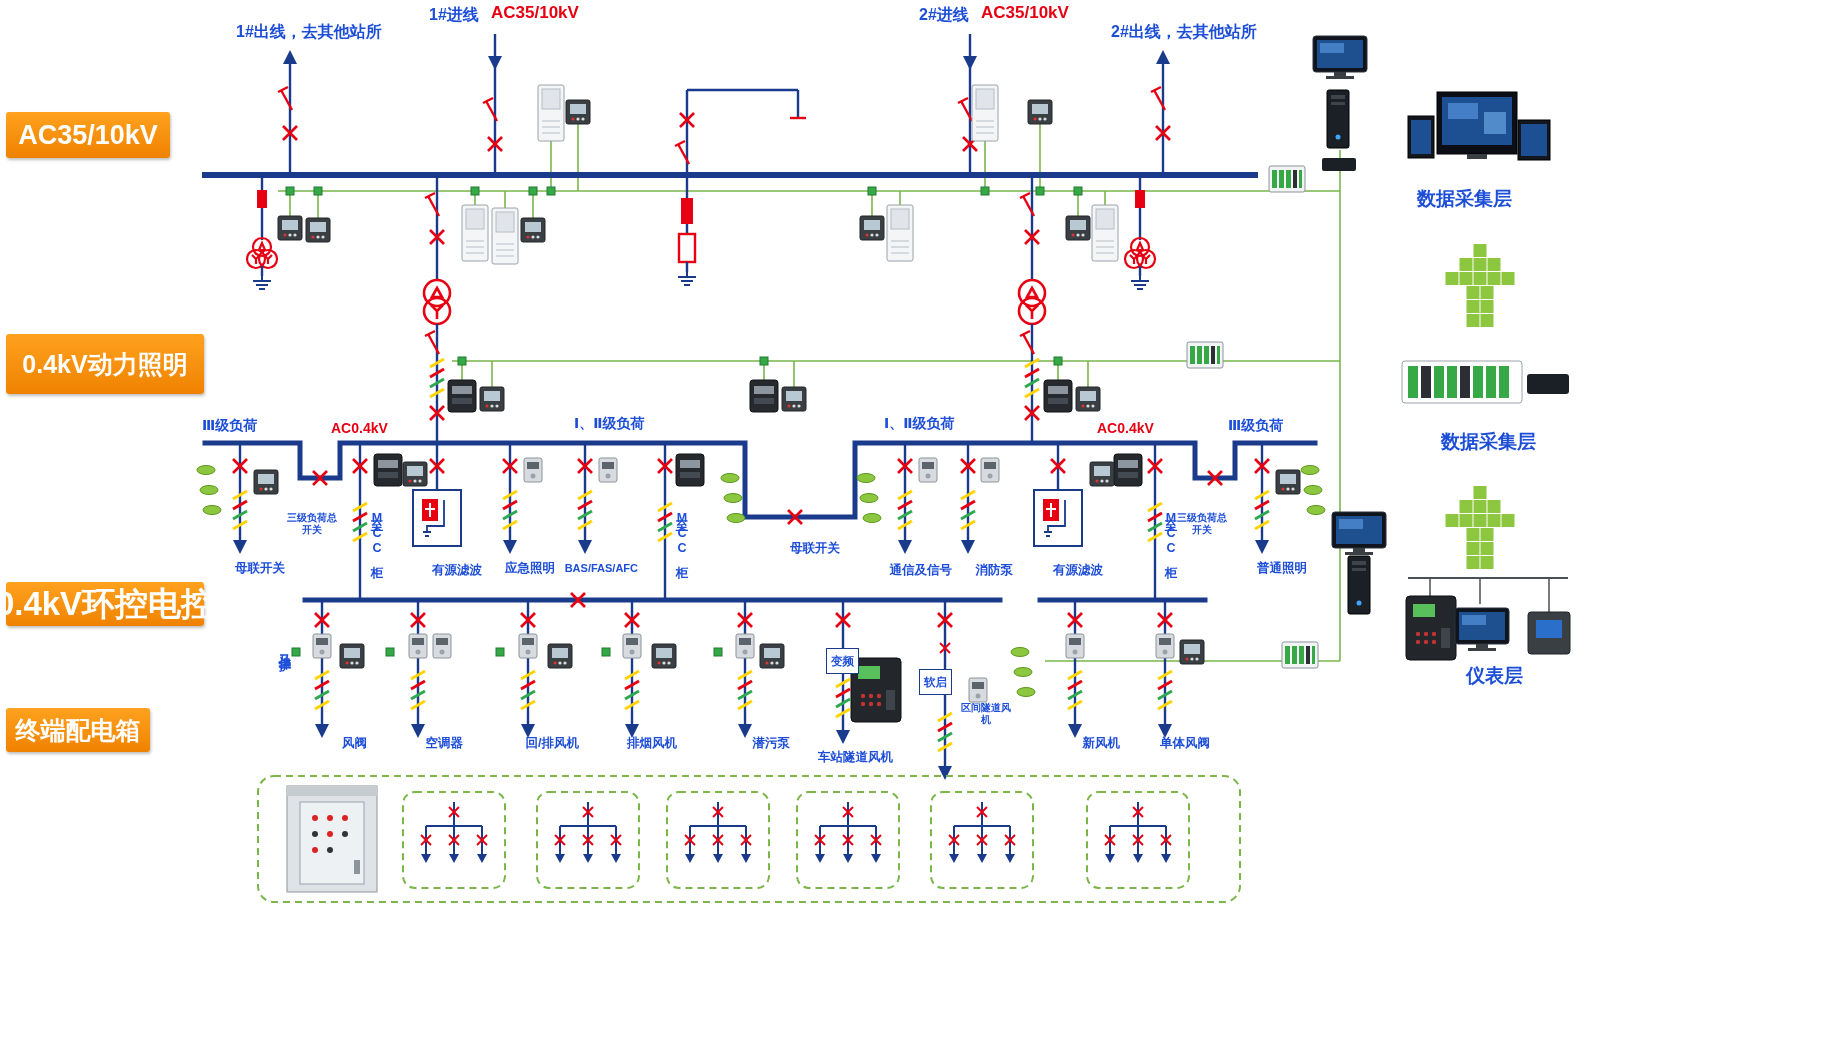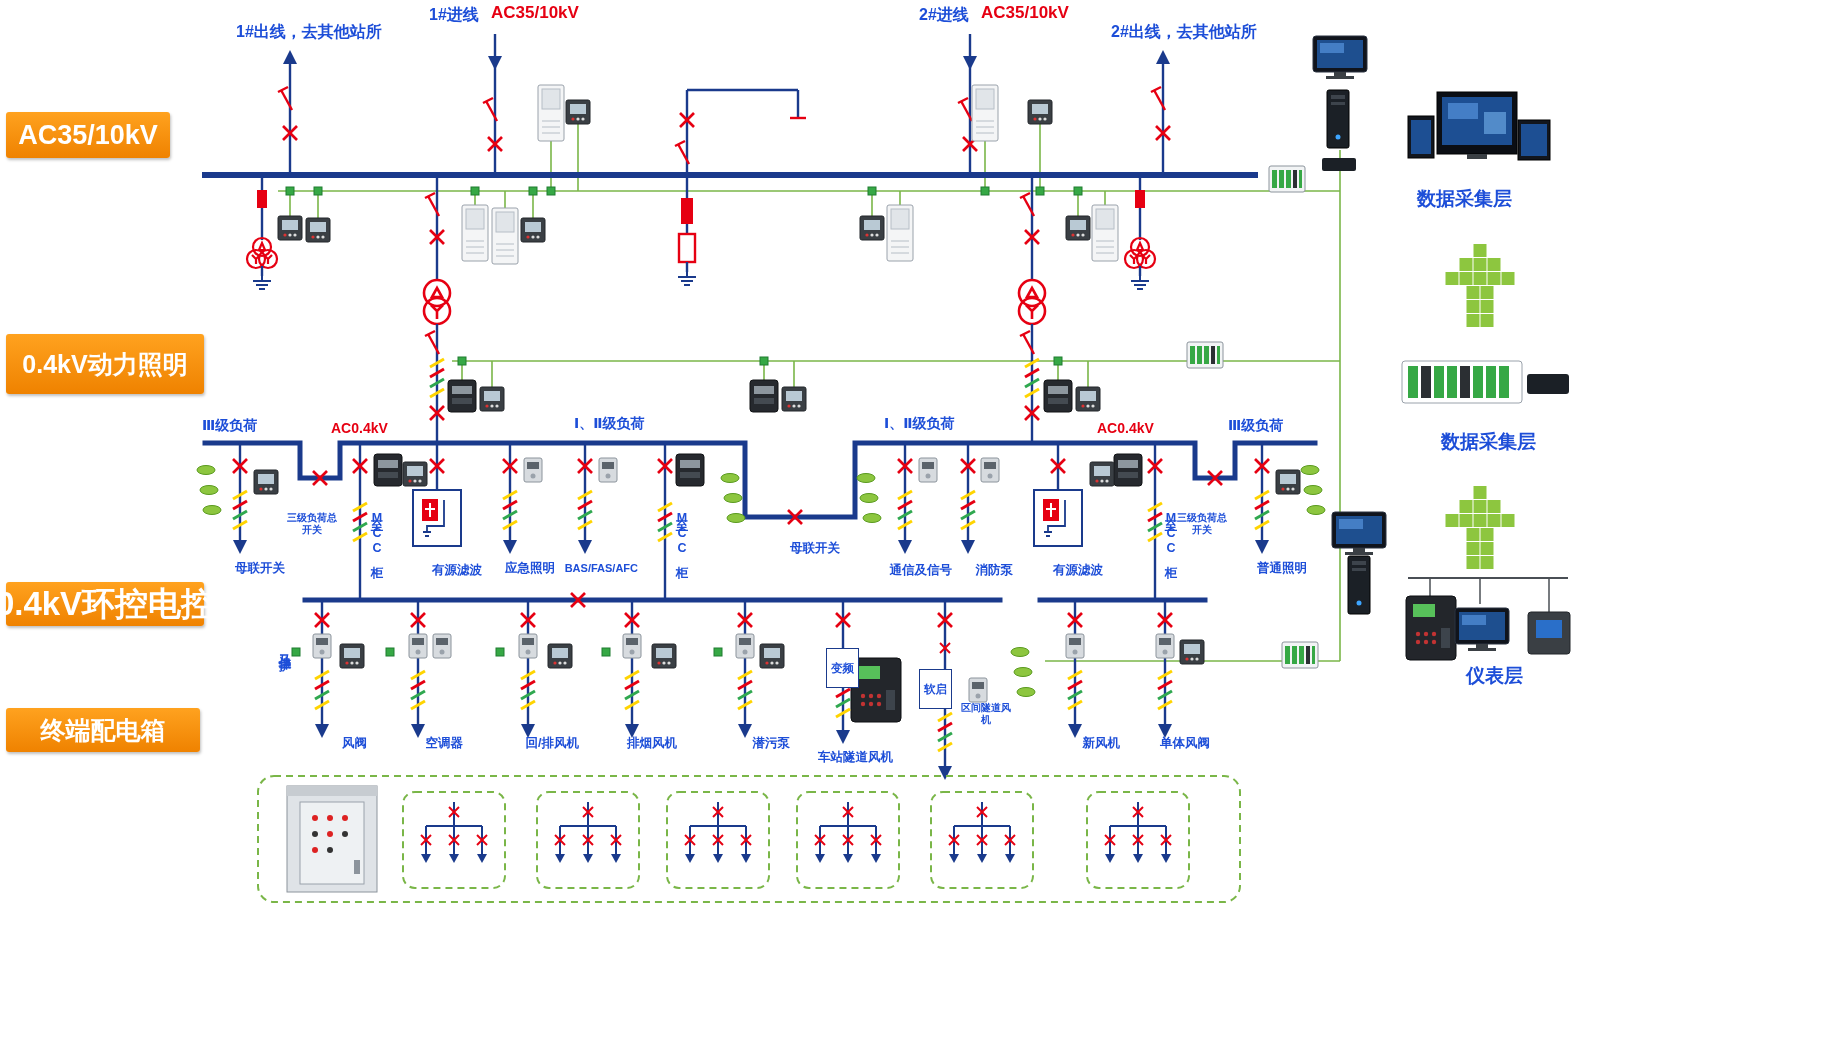--- a/index.html
+++ b/index.html
@@ -9,21 +9,21 @@
   .lbl{position:absolute;color:#1d4ed8;font-weight:bold;white-space:nowrap;font-size:16px;}
   .side{background:linear-gradient(#ffa21f,#ef8200);color:#fff;display:flex;align-items:center;
         justify-content:center;border-radius:3px;box-shadow:1px 2px 3px rgba(0,0,0,.25);}
   .redtxt{color:#e60012;}
   .topl{font-size:16px;}
   .busl{font-size:14px;}
   .feed{font-size:12.5px;text-align:right;}
   .wrap{white-space:normal;line-height:1.2;text-align:center;font-size:10px;}
   .vert{writing-mode:vertical-rl;text-orientation:upright;font-size:12.5px;letter-spacing:1px;}
   .rightl{font-size:19px;}
-  .boxl{font-size:11.5px;border:1.5px solid #1a3a8c;background:#fff;padding:11px 4px;line-height:16px;}
+  .boxl{font-size:11.5px;border:1.5px solid #1a3a8c;background:#fff;padding:4px 4px;line-height:16px;}
   .bus{stroke:#1a3a8c;stroke-width:6;fill:none;stroke-linecap:square;}
   .bus2{stroke:#1a3a8c;stroke-width:5;fill:none;stroke-linecap:square;}
   .w{stroke:#1a3a8c;stroke-width:2.4;fill:none;}
   .gl{stroke:#7ab648;stroke-width:1.6;fill:none;}
   .dash{stroke:#7ab648;stroke-width:2;fill:none;stroke-dasharray:7 5;}
 </style>
 </head>
 <body>
 
 <div class="stage">
@@ -588,21 +588,21 @@
     <use href="#meter" x="1549" y="633" transform="translate(0,0) scale(1)"></use>
     <rect x="1528" y="612" width="42" height="42" rx="3" fill="#3a3f44" stroke="#23272b"></rect>
     <rect x="1536" y="620" width="26" height="18" fill="#2a6fc9"></rect>
   </g>
 </g>
 </svg>
 
 <div class="lbl side" style="left:6px;top:112px;width:164px;height:46px;font-size:27px">AC35/10kV</div>
 <div class="lbl side" style="left:6px;top:334px;width:198px;height:60px;font-size:25px">0.4kV动力照明</div>
 <div class="lbl side" style="left:6px;top:582px;width:198px;height:44px;font-size:33px">0.4kV环控电控</div>
-<div class="lbl side" style="left:6px;top:708px;width:194px;height:44px;font-size:25px">终端配电箱</div>
+<div class="lbl side" style="left:6px;top:708px;width:144px;height:44px;font-size:25px">终端配电箱</div>
 
 <div class="lbl topl" style="left:236px;top:22px">1#出线，去其他站所</div>
 <div class="lbl topl" style="left:429px;top:5px">1#进线</div>
 <div class="lbl topl redtxt" style="left:491px;top:3px;font-size:17px">AC35/10kV</div>
 <div class="lbl topl" style="left:919px;top:5px">2#进线</div>
 <div class="lbl topl redtxt" style="left:981px;top:3px;font-size:17px">AC35/10kV</div>
 <div class="lbl topl" style="left:1111px;top:22px">2#出线，去其他站所</div>
 
 <div class="lbl rightl" style="left:1417px;top:186px">数据采集层</div>
 <div class="lbl rightl" style="left:1441px;top:429px">数据采集层</div>

